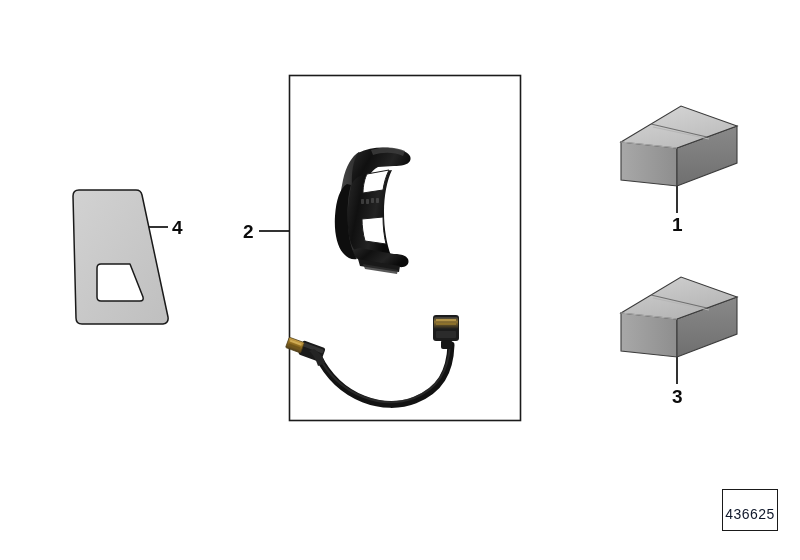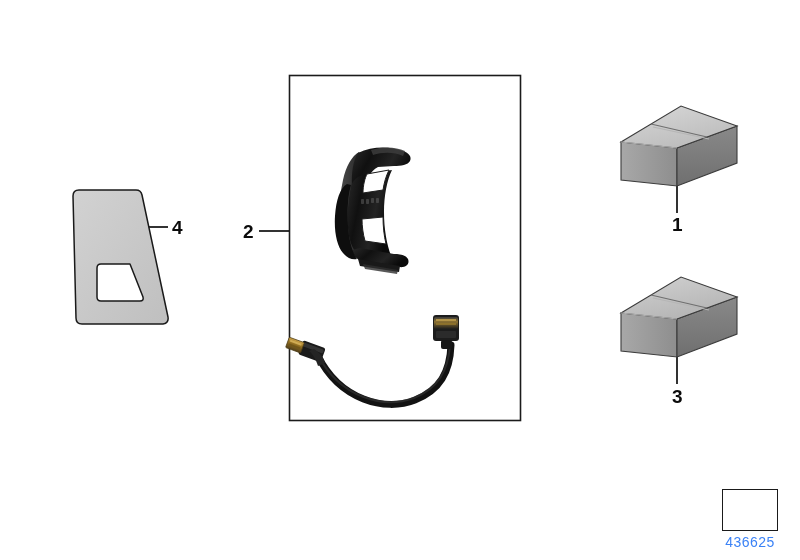--- a/index.html
+++ b/index.html
@@ -31,26 +31,26 @@
     font-family: "Liberation Sans", sans-serif;
     font-weight: bold;
     font-size: 19px;
     color: #0b0b0b;
     line-height: 1;
     letter-spacing: 0px;
   }
   #partnum {
     position: absolute;
     left: 700px;
-    top: 534px;
+    top: 506px;
     width: 100px;
     text-align: center;
     font-family: "Liberation Sans", sans-serif;
     font-size: 14px;
-    color: #3b82f6;
+    color: #0f172a;
     letter-spacing: 0.5px;
   }
   #logo-box {
     position: absolute;
     left: 722px;
     top: 489px;
     width: 56px;
     height: 42px;
     border: 1px solid #1a1a1a;
     background: #ffffff;

